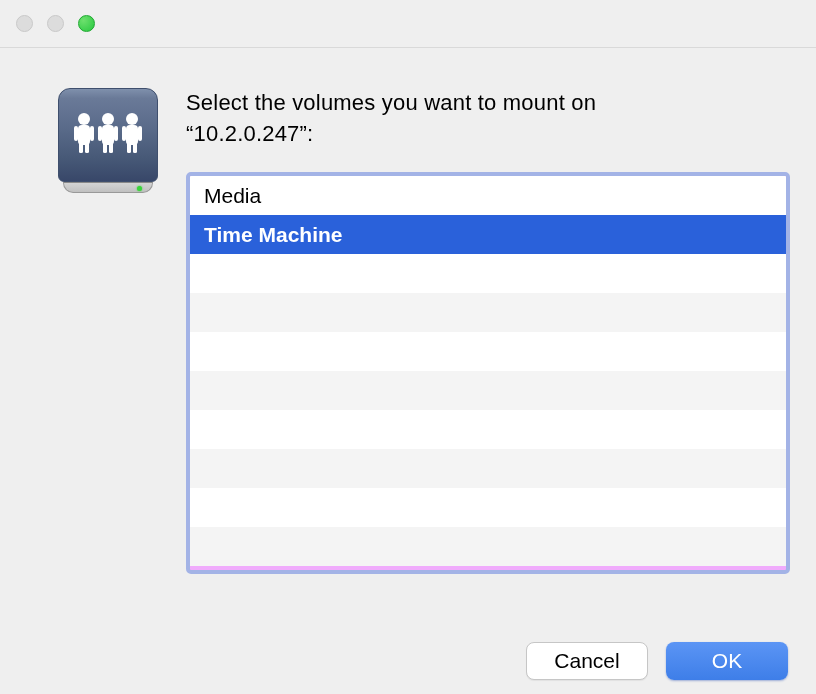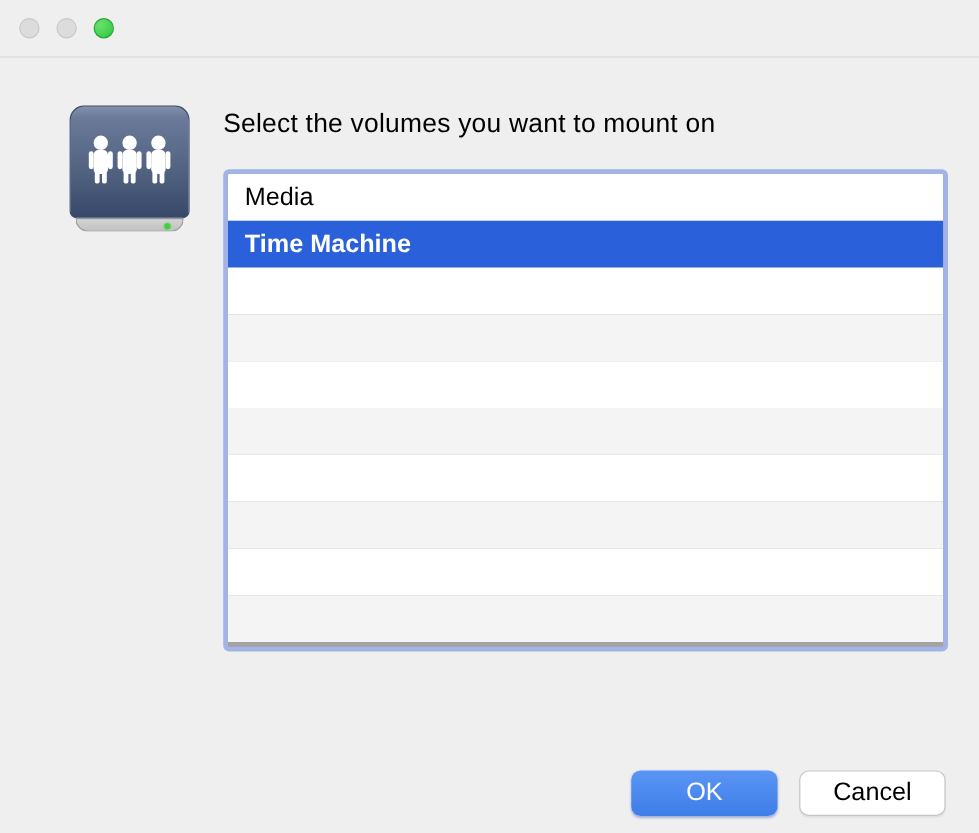--- a/index.html
+++ b/index.html
@@ -72,21 +72,21 @@
       color: #000;
       line-height: 1.4;
       margin-bottom: 22px;
       letter-spacing: 0.2px;
     }
 
     
     .listbox-wrap {
       border: 4px solid #a3b3e6;
       border-radius: 5px;
-      background: #a3a3a3;
+      background: #f0abfc;
       height: 402px;
       overflow: hidden;
     }
     .list {
       list-style: none;
       width: 100%;
       height: 100%;
     }
     .list li {
       height: 39px;
@@ -176,20 +176,21 @@
       </div>
       <div class="drive-edge">
           <div class="drive-led"></div>
         </div>
     </div>
   </div>
 
   <div class="right">
     <p class="prompt">
       <span>Select the volumes you want to mount on</span><br>
+      <span>“10.2.0.247”:</span>
     </p>
 
     <div class="listbox-wrap">
       <ul class="list" id="volume-list">
           <li>Media</li>
           <li class="selected">Time Machine</li>
           <li></li>
           <li></li>
           <li></li>
           <li></li>
@@ -197,15 +198,15 @@
           <li></li>
           <li></li>
           <li></li>
         </ul>
     </div>
   </div>
 
 </div>
 
 <div class="buttons">
+  <button class="btn secondary">Cancel</button>
   <button class="btn primary">OK</button>
-  <button class="btn secondary">Cancel</button>
 </div>
 
 </body></html>

